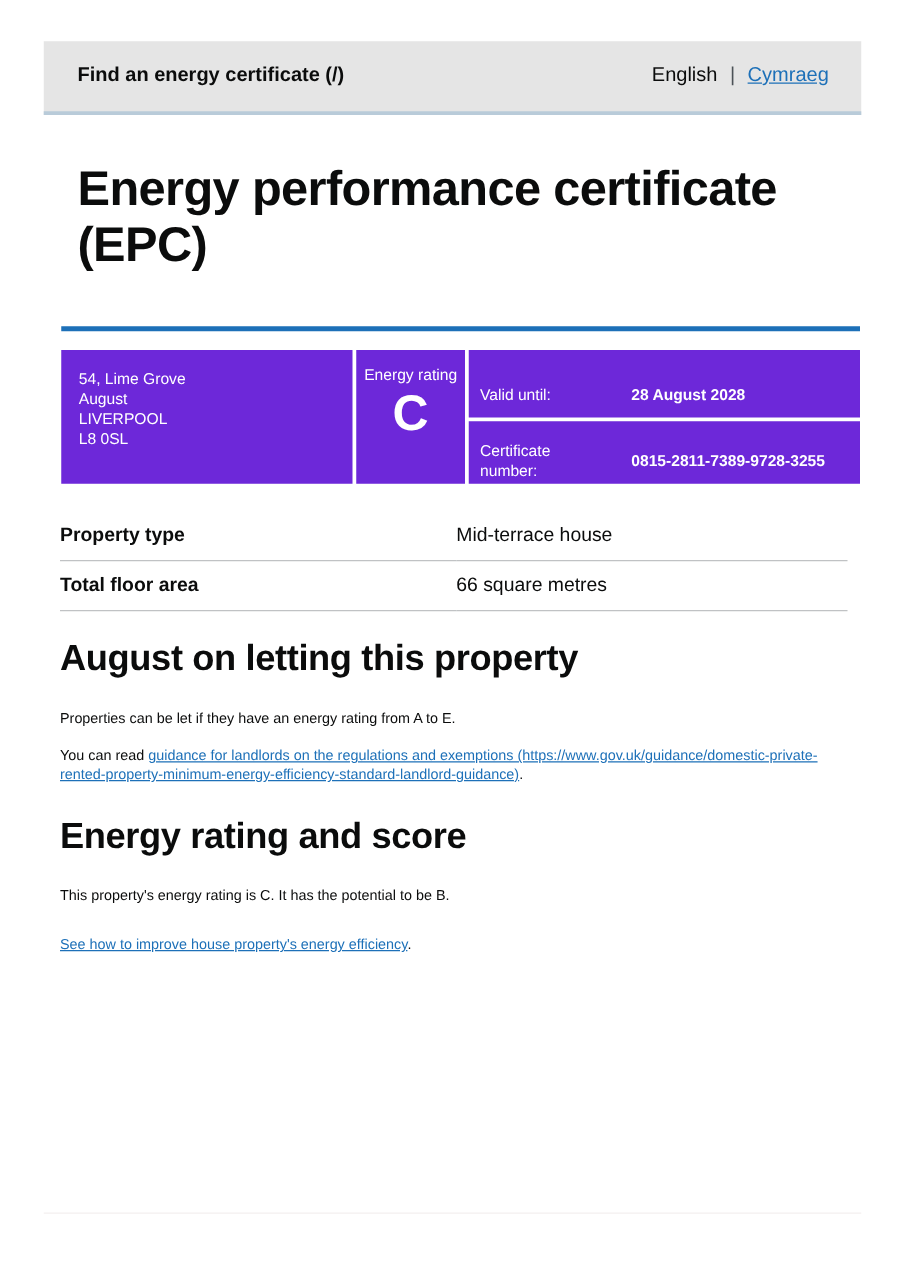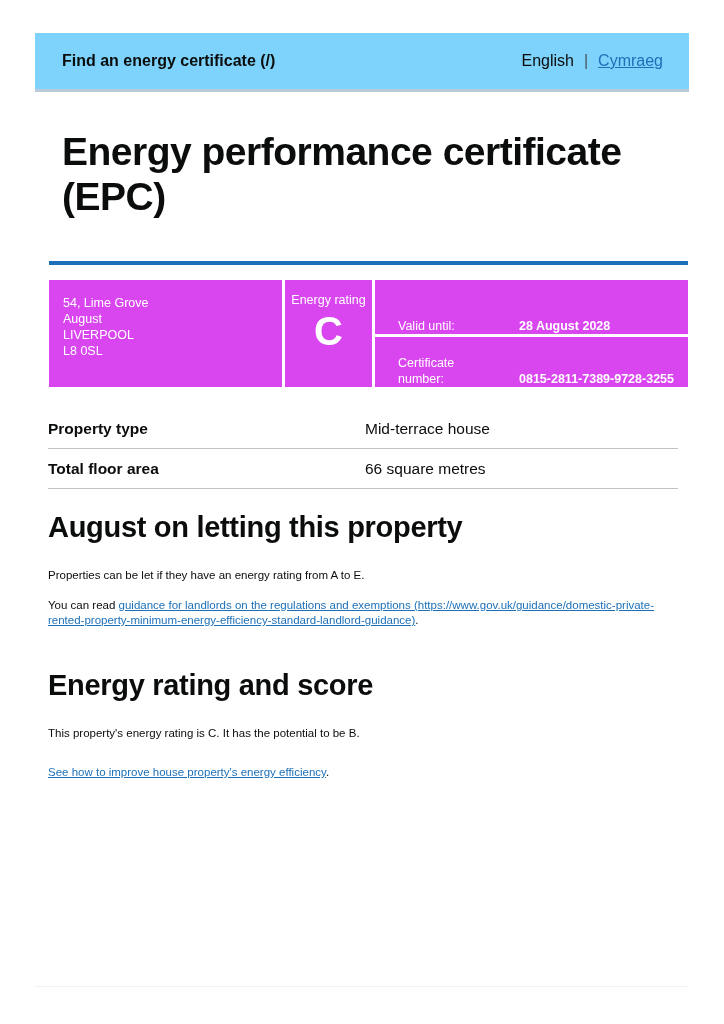--- a/index.html
+++ b/index.html
@@ -6,21 +6,21 @@
   html, body { background: #ffffff; }
   body {
     width: 724px; height: 1024px; overflow: hidden;
     font-family: "Liberation Sans", sans-serif;
     color: #0b0c0c;
   }
   .wrapper { margin: 33px 35px 0 35px; width: 654px; }
 
   
   header.service-header {
-    background: #7dd3fc;
+    background: #e5e5e5;
     border-bottom: 3px solid #b9cbd9;
     padding: 18px 26px 19px 27px;
     display: flex; justify-content: space-between; align-items: center;
   }
   .service-name { font-size: 16px; font-weight: bold; line-height: 19px; color: #0b0c0c; text-decoration: none; }
   .lang { font-size: 16px; line-height: 19px; }
   .lang .sep { color: #4c5257; margin: 0 10px; font-weight: 300; }
   .lang-link { color: #1d70b8; text-decoration: underline; cursor: pointer; }
 
   main { padding: 0 13px; }
@@ -28,45 +28,45 @@
   h1.page-title {
     font-size: 39px; line-height: 45px; font-weight: bold;
     margin: 37px 0 0 14px; letter-spacing: -0.5px;
     max-width: 615px;
   }
 
   .blue-rule { margin: 42px 0 0 1px; width: 639px; height: 4px; background: #1d70b8; }
 
   
   .panel { margin: 15px 0 0 1px; width: 639px; height: 107px; display: flex; gap: 3px; }
-  .panel-box { background: #d946ef; color: #ffffff; }
+  .panel-box { background: #6d28d9; color: #ffffff; }
   .address-box { flex: 0 0 233px; padding: 15px 10px 0 14px; font-size: 12.5px; line-height: 16px; }
   .rating-box { flex: 0 0 87px; text-align: center; padding-top: 13px; }
   .rating-label { font-size: 12.5px; line-height: 14px; }
   .rating-value { font-size: 40px; font-weight: bold; line-height: 44px; margin-top: 2px; }
   .panel-col { flex: 1; display: flex; flex-direction: column; gap: 3px; }
-  .panel-row { display: flex; align-items: flex-end; padding-left: 23px; font-size: 12.5px; line-height: 16px; }
+  .panel-row { display: flex; align-items: center; padding-left: 9px; font-size: 12.5px; line-height: 16px; }
   .valid-box { flex: 0 0 54px; padding-top: 18px; }
   .cert-box { flex: 1; padding-top: 14px; }
   .p-label { flex: 0 0 121px; }
   .p-label .narrow { display: inline-block; max-width: 95px; }
   .p-value { font-weight: bold; }
 
   
   table.details { margin-top: 22px; width: 630px; border-collapse: collapse; font-size: 15.5px; }
   table.details th, table.details td {
     text-align: left; vertical-align: top;
     padding: 11px 0 10px 0;
     border-bottom: 1px solid #c0c2c4;
     line-height: 18px; font-weight: normal;
   }
   table.details th { width: 317px; font-weight: bold; }
 
   h2.section-heading { font-size: 29px; line-height: 34px; font-weight: bold; margin-top: 21px; letter-spacing: -0.3px; }
-  h2.second { margin-top: 40px; }
+  h2.second { margin-top: 24px; }
 
   p.body { font-size: 11.5px; line-height: 15px; margin-top: 24px; max-width: 628px; }
   p.body.tight { margin-top: 15px; }
   a.body-link { color: #1d70b8; text-decoration: underline; cursor: pointer; }
 
   .faint-rule { margin: 206px 0 0 -13px; width: 654px; height: 1px; background: #f3f0f0; }
 </style>
 </head>
 <body>
 

